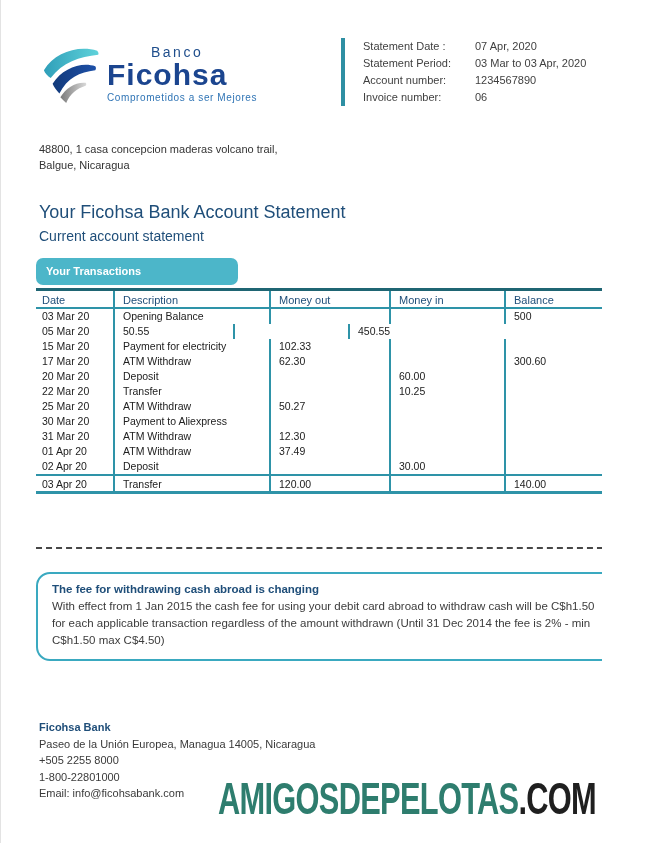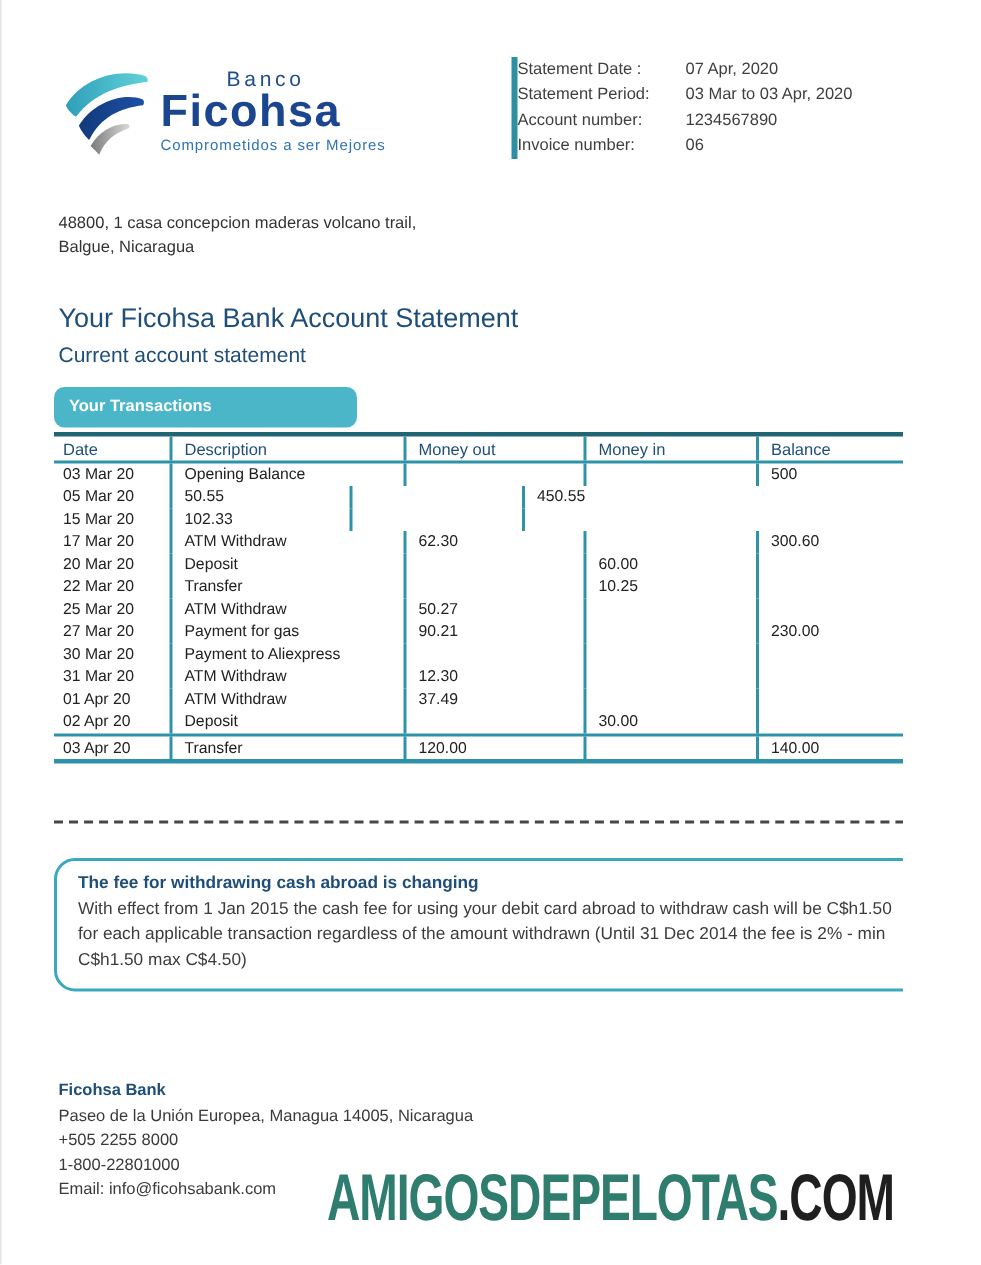--- a/index.html
+++ b/index.html
@@ -12,21 +12,21 @@
 
   
   .logo { position:absolute; left:40px; top:44px; display:flex; }
   .logo-icon { width:62px; height:62px; }
   .logo-text { margin-left:4px; }
   .logo-banco { margin-left:44px; font-size:14px; letter-spacing:2.5px; color:#1f4e8c; }
   .logo-ficohsa { font-size:30px; font-weight:bold; color:#1b458f; letter-spacing:1px; line-height:30px; }
   .logo-tagline { margin-top:2px; font-size:10px; color:#2f74b5; letter-spacing:0.6px; }
 
   .stmt-info { position:absolute; left:340px; top:38px; width:290px;
-    border-left:4px solid #2e8fa3; padding-left:0; }
+    border-left:4px solid #2e8fa3; padding-left:18px; }
   .info-row { font-size:11px; color:#3f3f3f; line-height:17px; }
   .info-label { display:inline-block; width:112px; }
   .info-value { }
 
   
   .address { position:absolute; left:38px; top:141px; font-size:11px; color:#333;
     line-height:16px; }
   .addr-line { white-space:pre-wrap; }
 
   
@@ -148,20 +148,21 @@
       <div class="cell c-bal">500</div>
     </div>
     <div class="tx-row">
       <div class="cell c-date">05 Mar 20</div>
       <div class="cell c-out">50.55</div>
       <div class="cell c-in"></div>
       <div class="cell c-bal">450.55</div>
     </div>
     <div class="tx-row">
       <div class="cell c-date">15 Mar 20</div>
+      <div class="cell c-desc">Payment for electricity</div>
       <div class="cell c-out">102.33</div>
       <div class="cell c-in"></div>
       <div class="cell c-bal"></div>
     </div>
     <div class="tx-row">
       <div class="cell c-date">17 Mar 20</div>
       <div class="cell c-desc">ATM Withdraw</div>
       <div class="cell c-out">62.30</div>
       <div class="cell c-in"></div>
       <div class="cell c-bal">300.60</div>
@@ -179,27 +180,20 @@
       <div class="cell c-out"></div>
       <div class="cell c-in">10.25</div>
       <div class="cell c-bal"></div>
     </div>
     <div class="tx-row">
       <div class="cell c-date">25 Mar 20</div>
       <div class="cell c-desc">ATM Withdraw</div>
       <div class="cell c-out">50.27</div>
       <div class="cell c-in"></div>
       <div class="cell c-bal"></div>
-    </div>
-    <div class="tx-row">
-      <div class="cell c-date">27 Mar 20</div>
-      <div class="cell c-desc">Payment for gas</div>
-      <div class="cell c-out">90.21</div>
-      <div class="cell c-in"></div>
-      <div class="cell c-bal">230.00</div>
     </div>
     <div class="tx-row">
       <div class="cell c-date">30 Mar 20</div>
       <div class="cell c-desc">Payment to Aliexpress</div>
       <div class="cell c-out"></div>
       <div class="cell c-in"></div>
       <div class="cell c-bal"></div>
     </div>
     <div class="tx-row">
       <div class="cell c-date">31 Mar 20</div>

